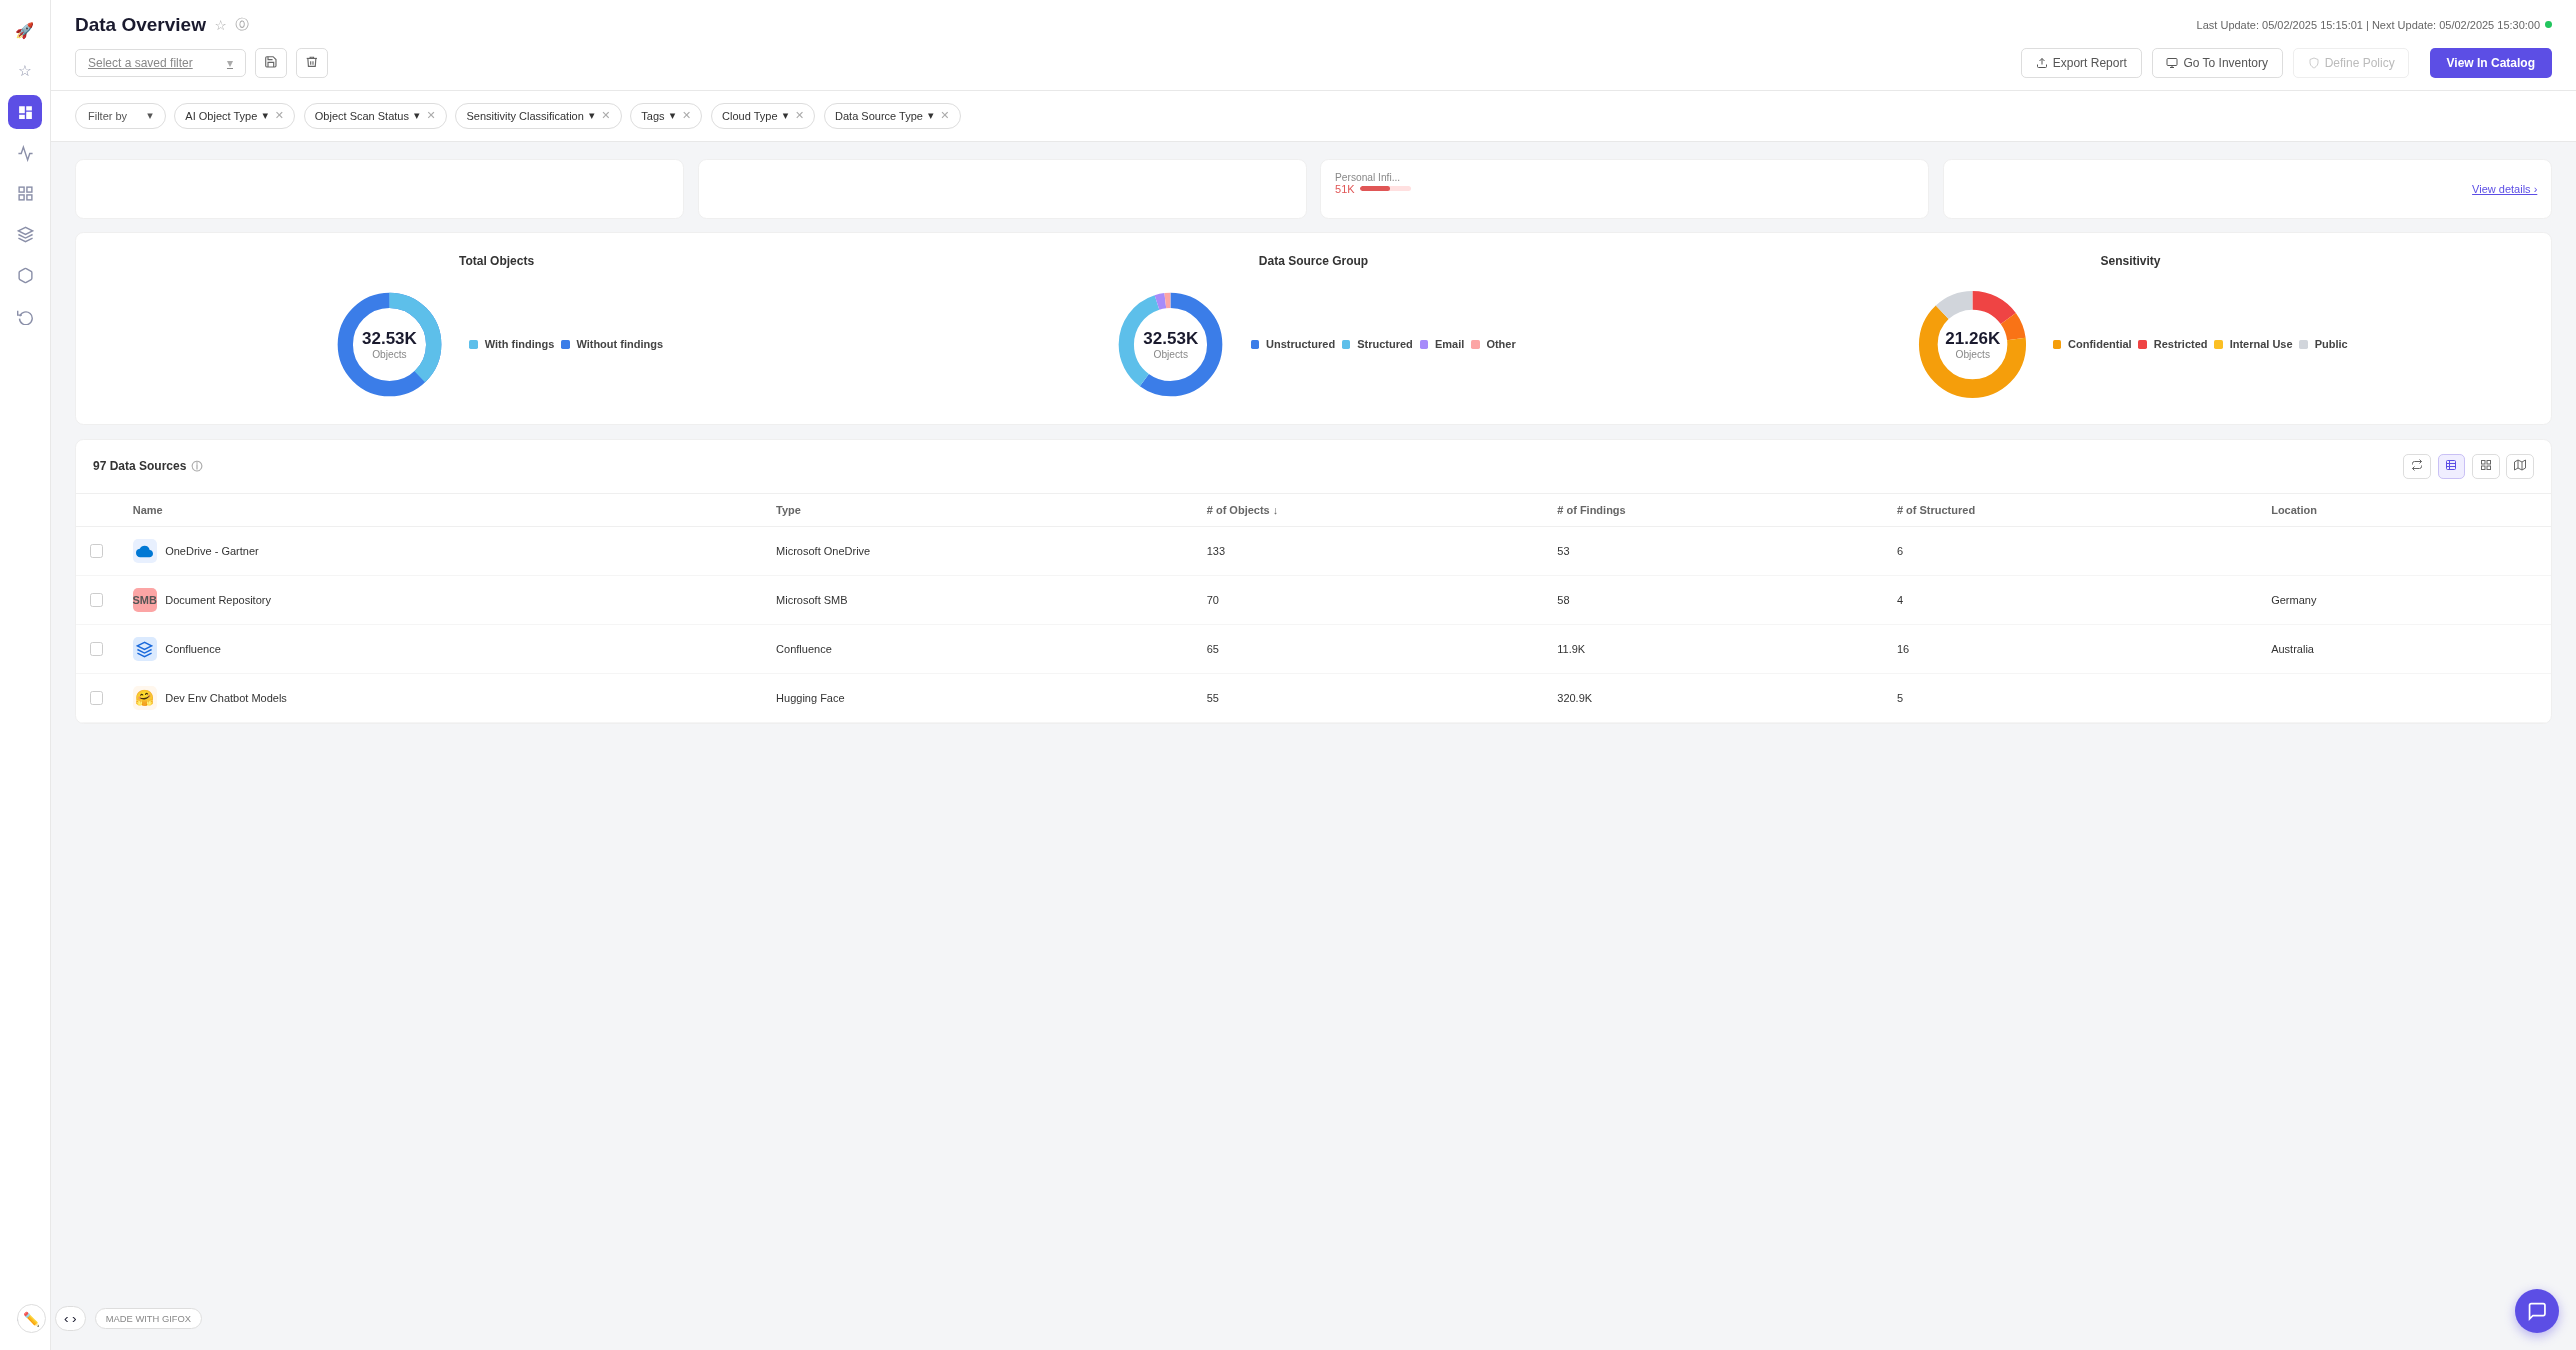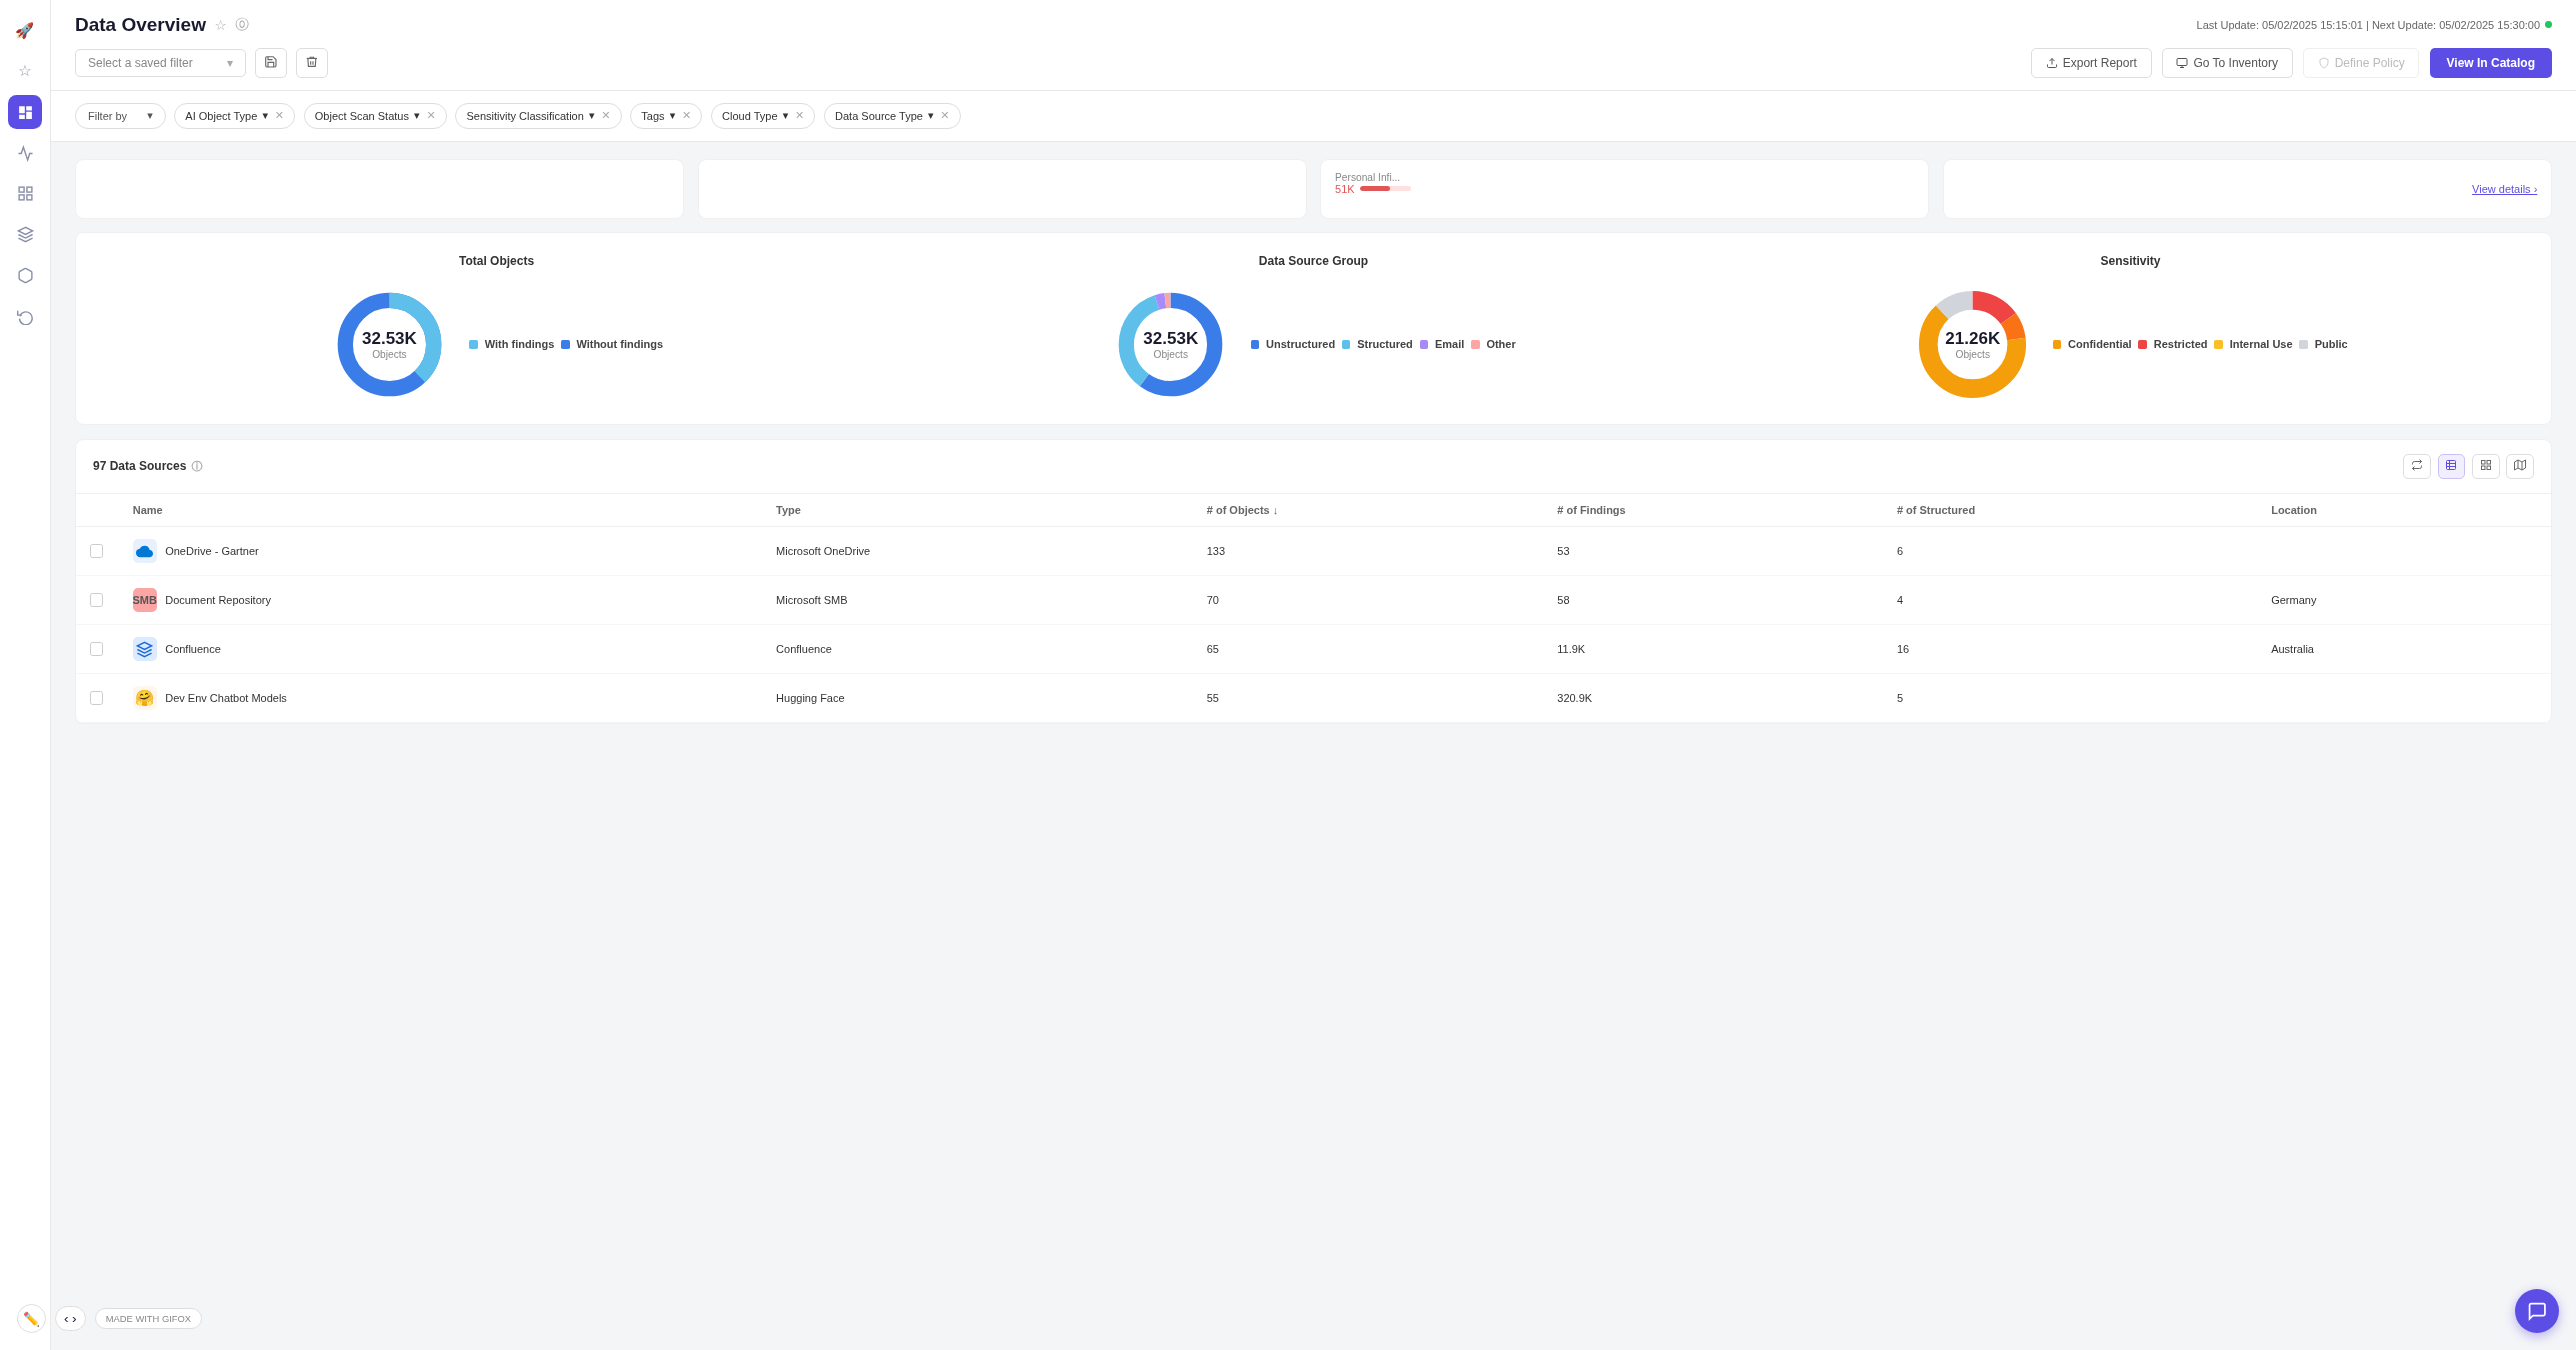--- a/index.html
+++ b/index.html
@@ -53,37 +53,37 @@
     
     .toolbar {
       display: flex; align-items: center; justify-content: space-between;
       padding-bottom: 12px;
     }
     .toolbar-left { display: flex; align-items: center; gap: 8.5px; }
     .saved-filter-select {
       display: flex; align-items: center; gap: 6.8px;
       border: 0.9px solid #ddd; border-radius: 5.1px;
       padding: 6px 12px; background: #fff; cursor: pointer;
-      font-size: 12px; color: #888; min-width: 171px;
+      font-size: 12px; color: #888; min-width: 171px; text-decoration: underline;
     }
     .icon-btn {
       border: 0.9px solid #ddd; border-radius: 5.1px;
       padding: 6px 8.5px; background: #fff; cursor: pointer;
       color: #666; font-size: 12.8px;
     }
     .toolbar-right { display: flex; align-items: center; gap: 10.2px; }
     .btn-outline {
       border: 0.9px solid #ddd; border-radius: 5.1px;
       padding: 6.8px 13.7px; background: #fff; cursor: pointer;
       font-size: 12px; color: #555; display: flex; align-items: center; gap: 5.1px;
     }
     .btn-primary {
       border: none; border-radius: 5.1px;
       padding: 7.7px 17px; background: #5c4ee5; cursor: pointer;
-      font-size: 12px; color: #fff; font-weight: 600;
+      font-size: 12px; color: #fff; font-weight: 600; margin-left: 10px;
     }
     .btn-disabled { color: #bbb; border-color: #eee; }
 
     
     .filter-bar {
       padding: 12px 24px;
       display: flex; align-items: center; gap: 8.5px; flex-wrap: wrap;
       background: #fff;
       border-bottom: 0.9px solid #e8e8e8;
     }

